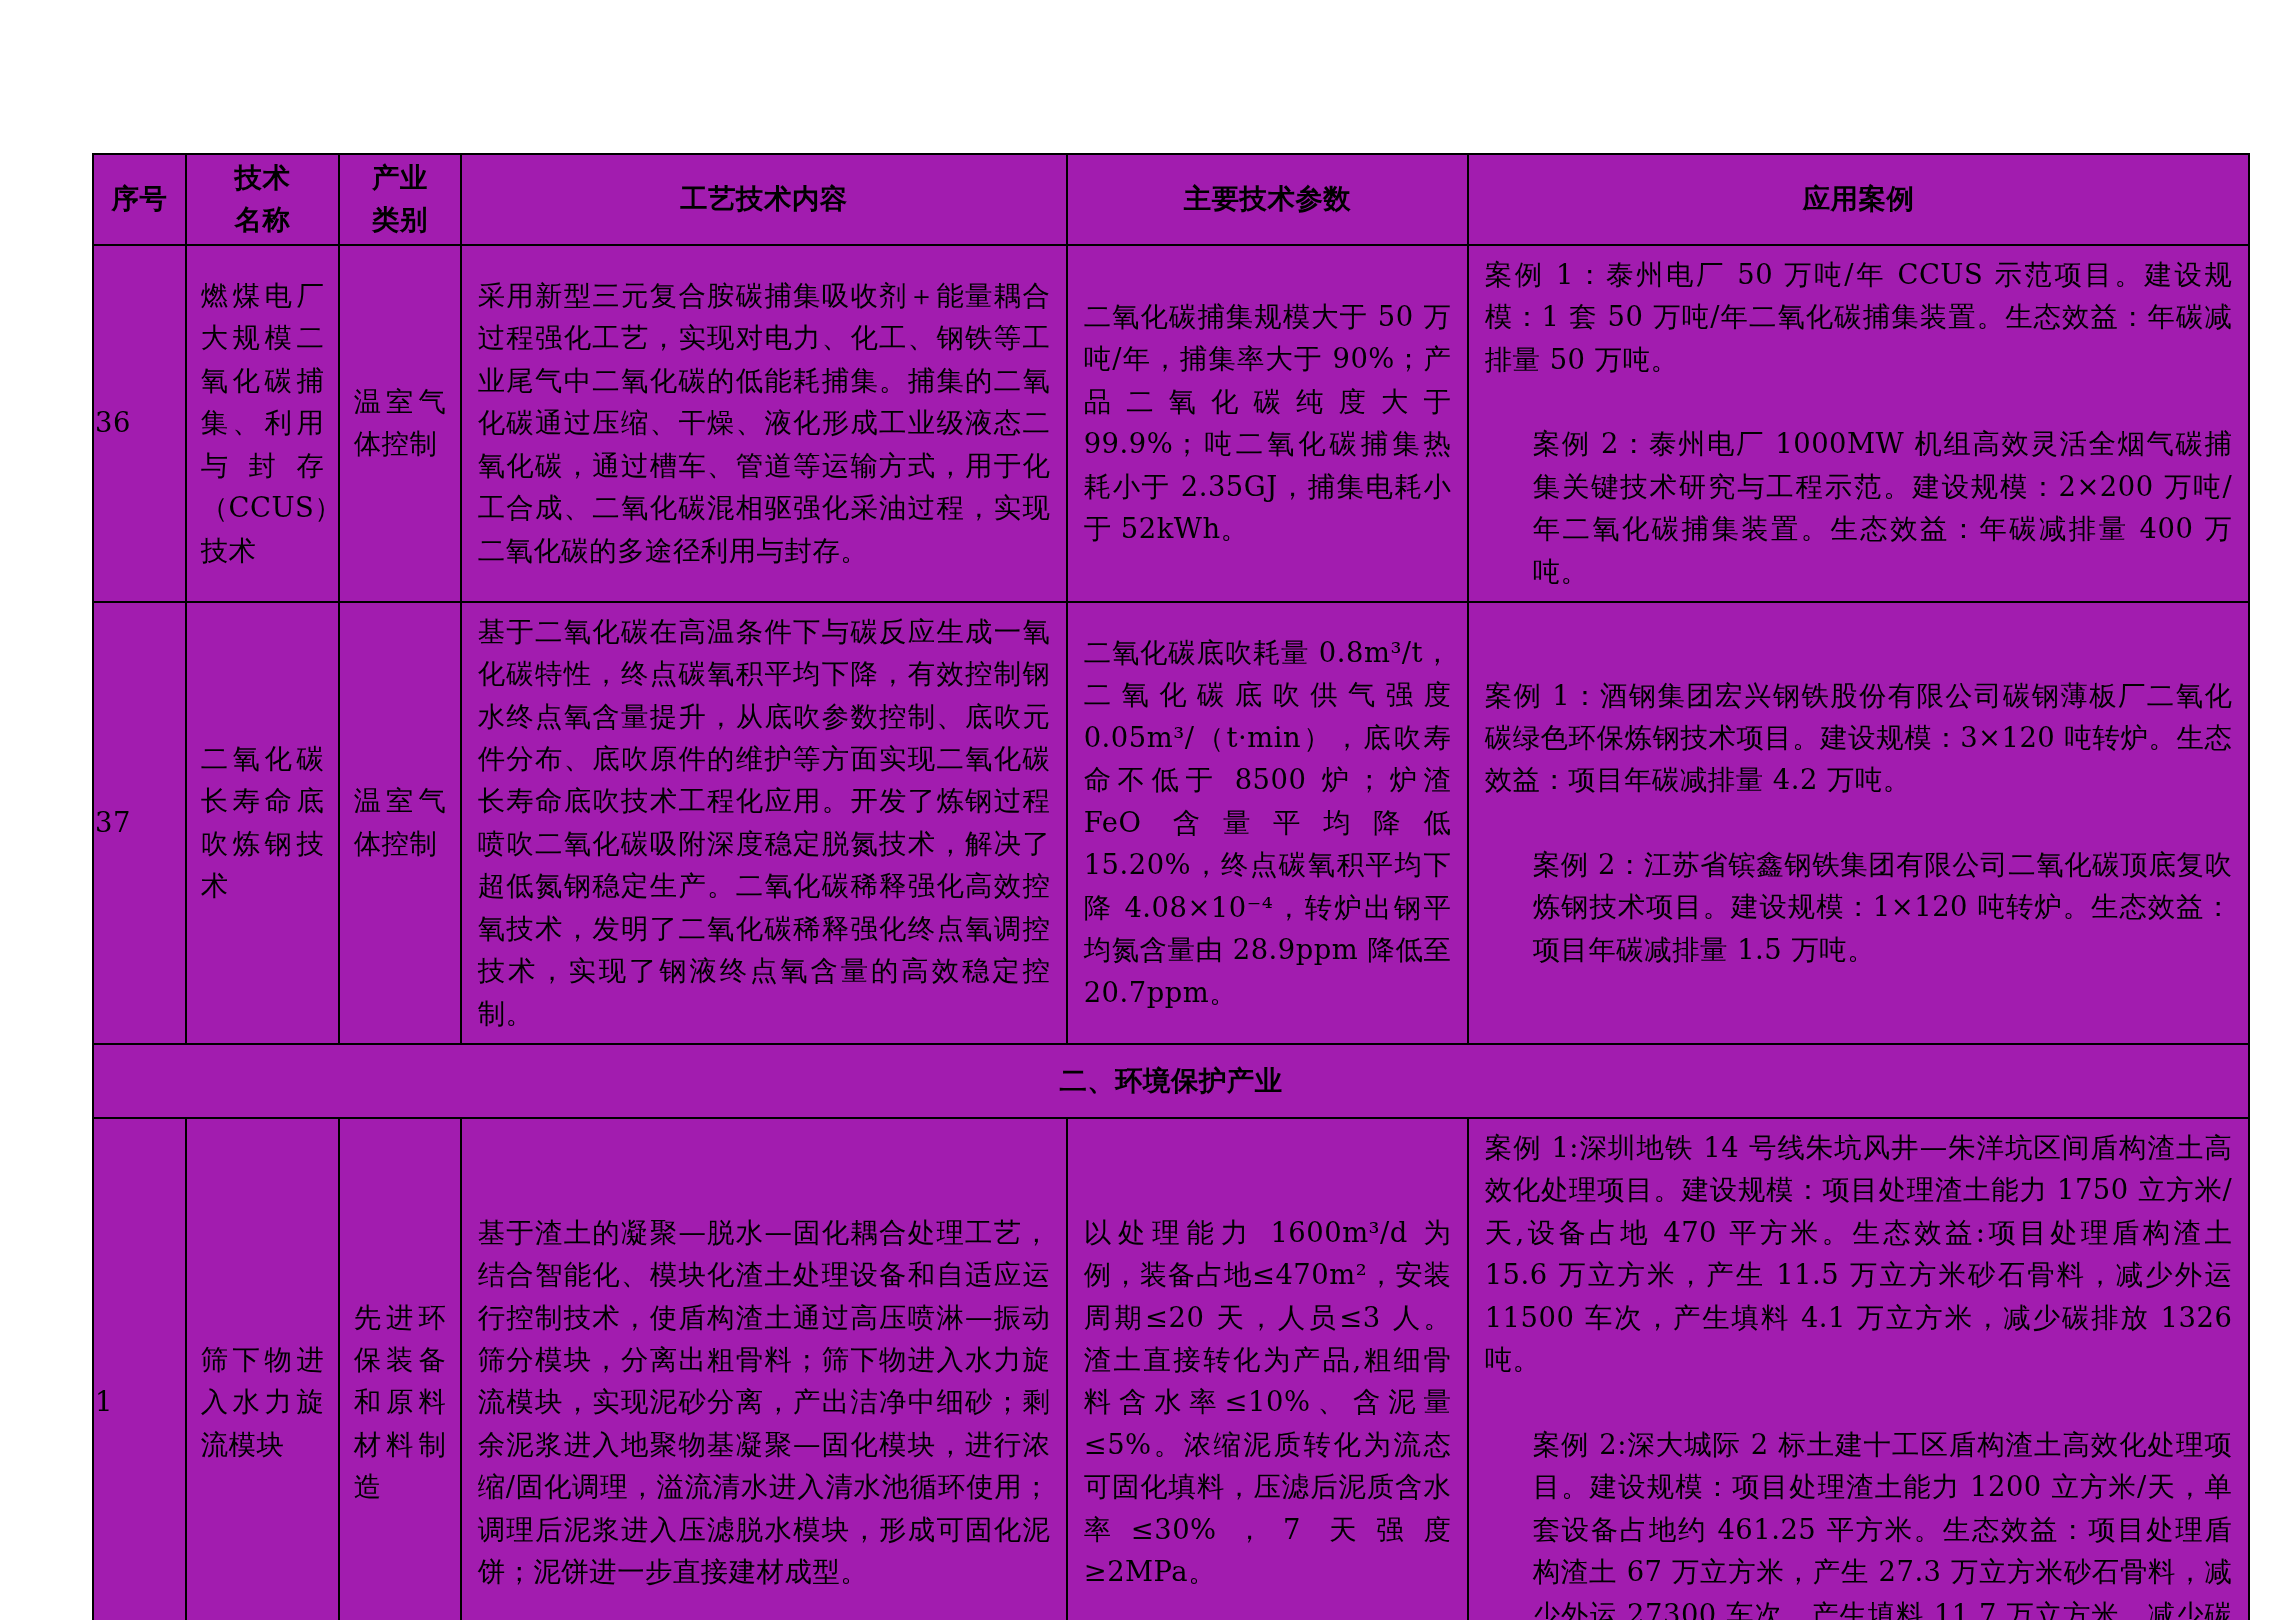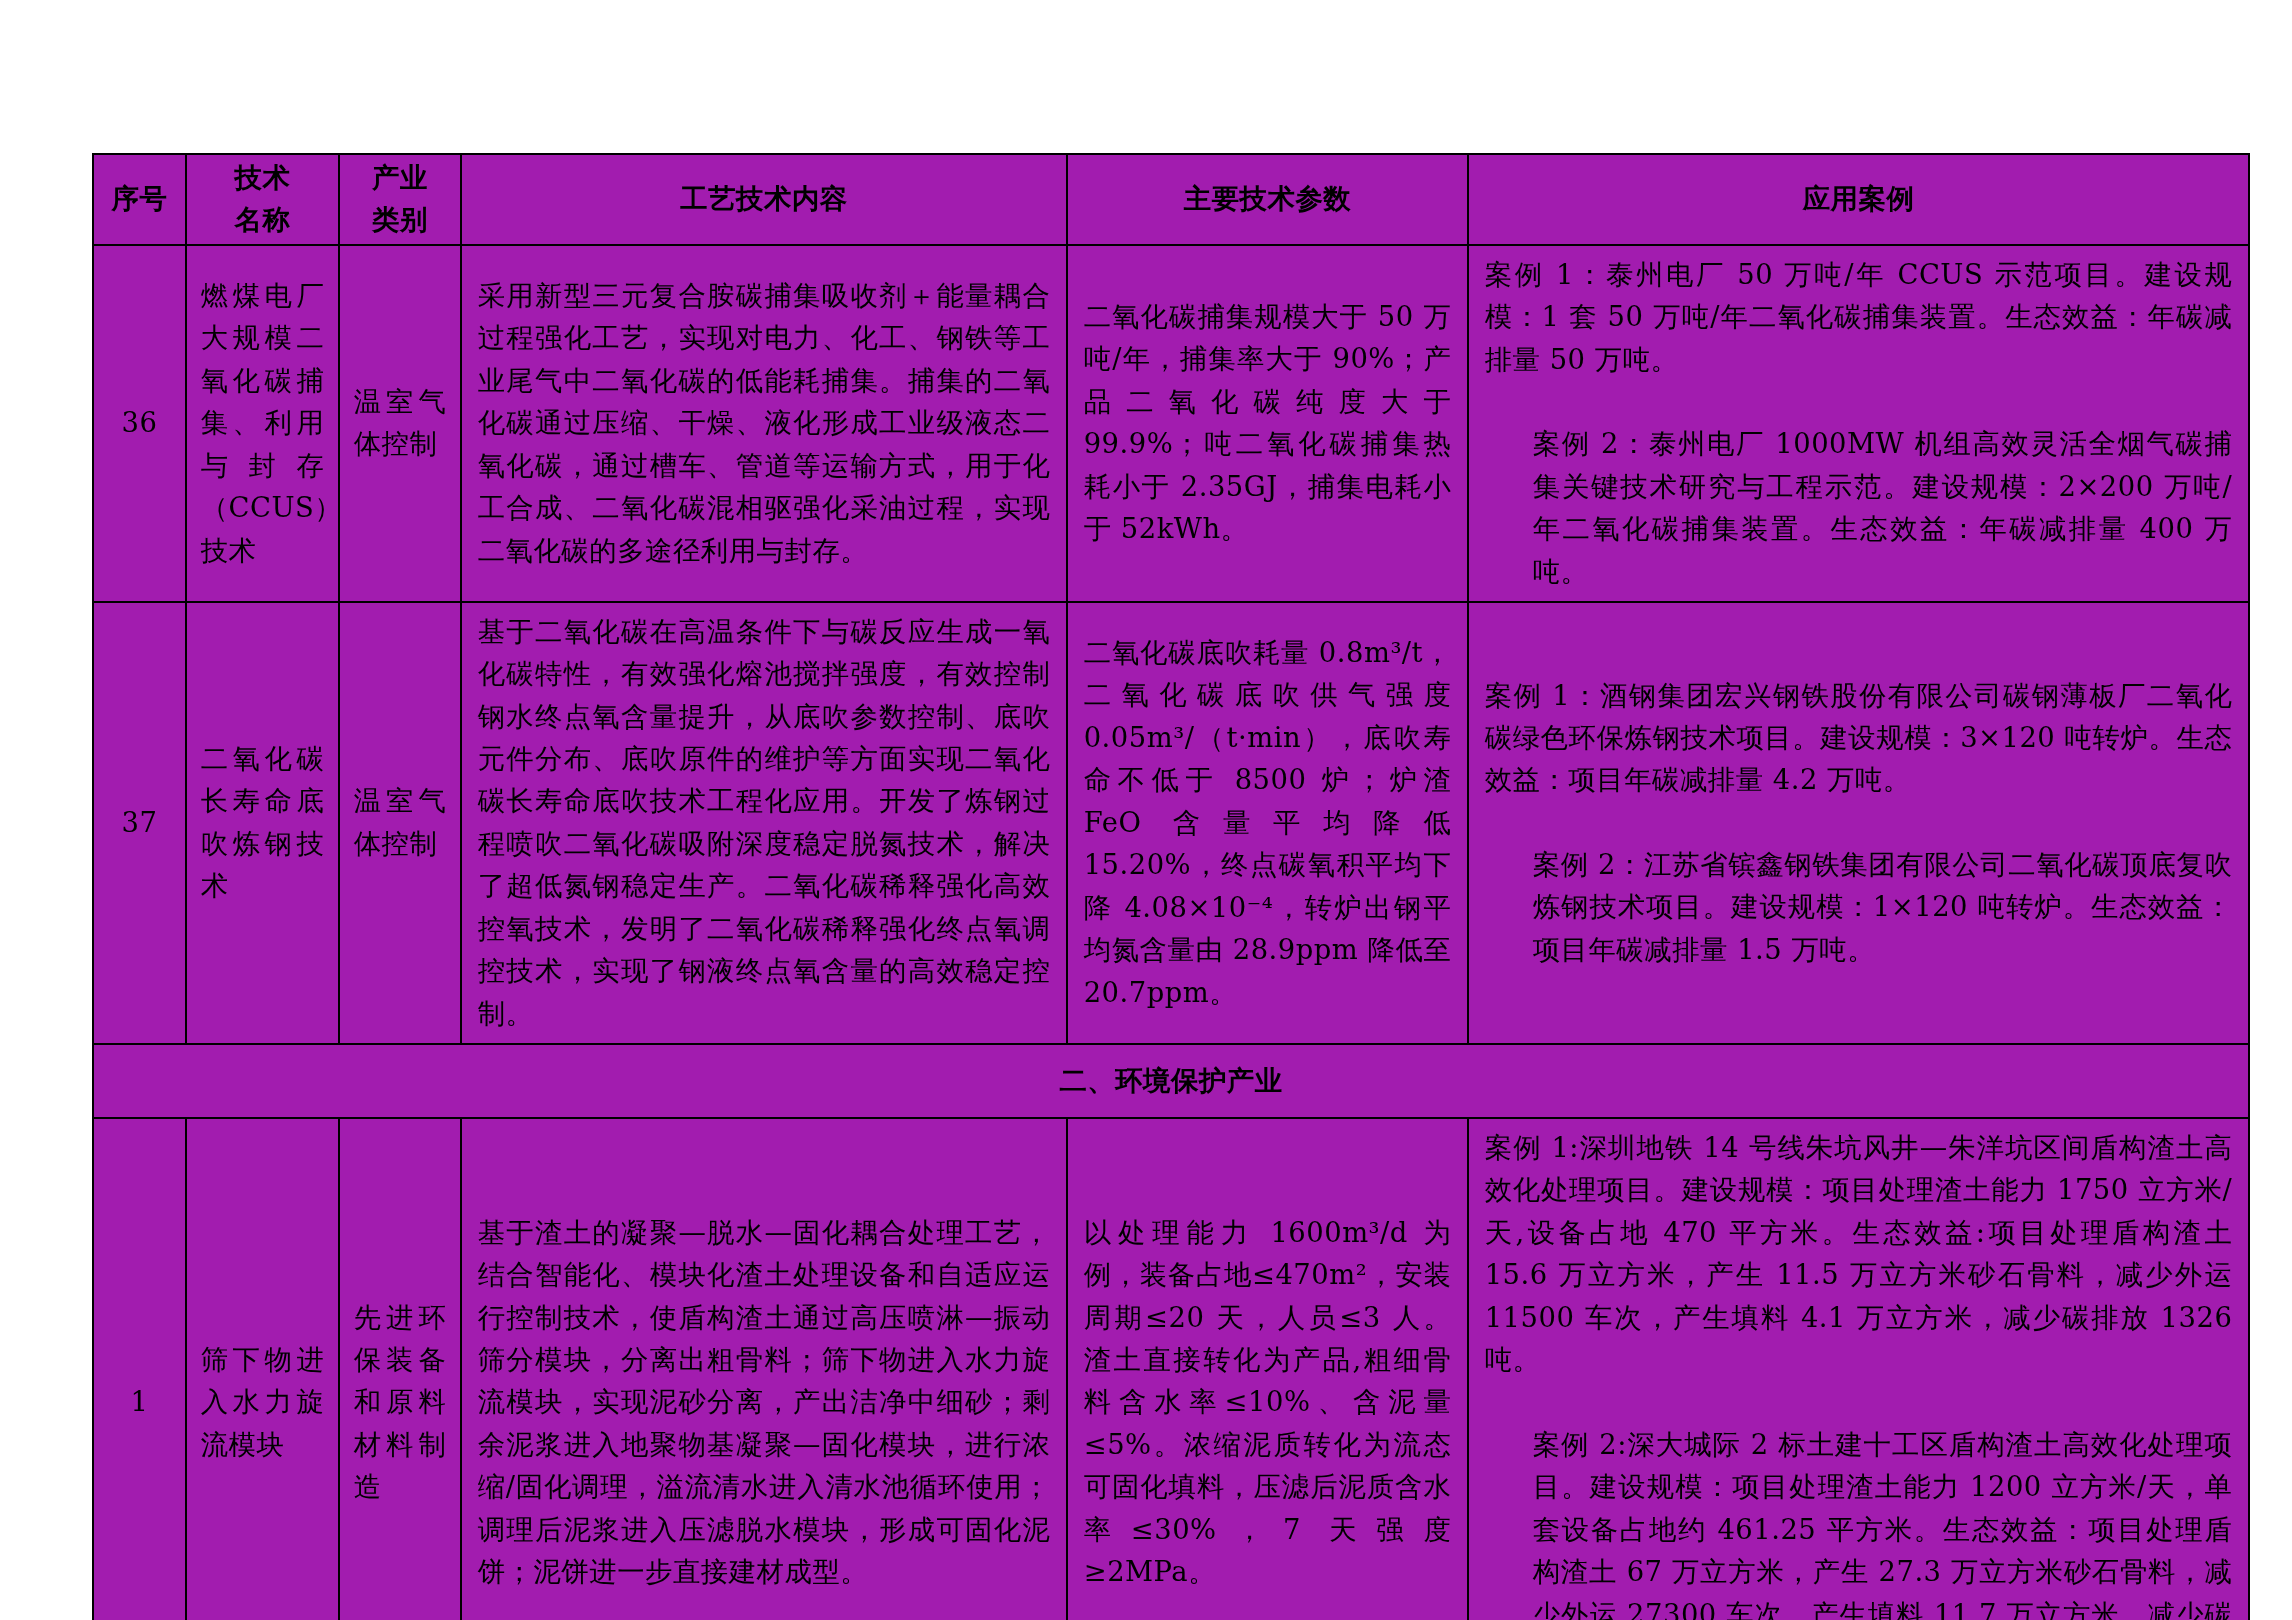--- a/index.html
+++ b/index.html
@@ -42,21 +42,21 @@
     font-family:"Liberation Sans","DejaVu Sans",sans-serif;
     font-weight:bold;
     font-size:28px;
     line-height:1.3;
     text-align:center;
     white-space:pre-line;
     letter-spacing:2.9px;
     padding:2px 0;
   }
   td.num{
-    text-align:center;
+    text-align:left;
     font-size:28px;
   }
   td.name, td.cat{
     text-align:justify;
     text-justify:inter-character;
     padding:5.9px 13.7px;
     margin-top:40px;
   }
   td.text{
     text-align:justify;
@@ -112,21 +112,21 @@
         <td class="text">二氧化碳捕集规模大于 50 万吨/年，捕集率大于 90%；产品二氧化碳纯度大于 99.9%；吨二氧化碳捕集热耗小于 2.35GJ，捕集电耗小于 52kWh。</td>
         <td class="text cases">
           <p>案例 1：泰州电厂 50 万吨/年 CCUS 示范项目。建设规模：1 套 50 万吨/年二氧化碳捕集装置。生态效益：年碳减排量 50 万吨。</p>
           <p>案例 2：泰州电厂 1000MW 机组高效灵活全烟气碳捕集关键技术研究与工程示范。建设规模：2×200 万吨/年二氧化碳捕集装置。生态效益：年碳减排量 400 万吨。</p>
         </td>
       </tr>
       <tr class="r-37">
         <td class="num">37</td>
         <td class="name">二氧化碳长寿命底吹炼钢技术</td>
         <td class="cat">温室气体控制</td>
-        <td class="text">基于二氧化碳在高温条件下与碳反应生成一氧化碳特性，有效强化熔池搅拌强度，有效控制钢水终点氧含量提升，从底吹参数控制、底吹元件分布、底吹原件的维护等方面实现二氧化碳长寿命底吹技术工程化应用。开发了炼钢过程喷吹二氧化碳吸附深度稳定脱氮技术，解决了超低氮钢稳定生产。二氧化碳稀释强化高效控氧技术，发明了二氧化碳稀释强化终点氧调控技术，实现了钢液终点氧含量的高效稳定控制。</td>
+        <td class="text">基于二氧化碳在高温条件下与碳反应生成一氧化碳特性，终点碳氧积平均下降，有效控制钢水终点氧含量提升，从底吹参数控制、底吹元件分布、底吹原件的维护等方面实现二氧化碳长寿命底吹技术工程化应用。开发了炼钢过程喷吹二氧化碳吸附深度稳定脱氮技术，解决了超低氮钢稳定生产。二氧化碳稀释强化高效控氧技术，发明了二氧化碳稀释强化终点氧调控技术，实现了钢液终点氧含量的高效稳定控制。</td>
         <td class="text">二氧化碳底吹耗量 0.8m³/t，二氧化碳底吹供气强度 0.05m³/（t·min），底吹寿命不低于 8500 炉；炉渣 FeO 含量平均降低 15.20%，终点碳氧积平均下降 4.08×10⁻⁴，转炉出钢平均氮含量由 28.9ppm 降低至 20.7ppm。</td>
         <td class="text cases">
           <p>案例 1：酒钢集团宏兴钢铁股份有限公司碳钢薄板厂二氧化碳绿色环保炼钢技术项目。建设规模：3×120 吨转炉。生态效益：项目年碳减排量 4.2 万吨。</p>
           <p>案例 2：江苏省镔鑫钢铁集团有限公司二氧化碳顶底复吹炼钢技术项目。建设规模：1×120 吨转炉。生态效益：项目年碳减排量 1.5 万吨。</p>
         </td>
       </tr>
       <tr class="r-sec">
         <td class="section" colspan="6">二、环境保护产业</td>
       </tr>
       <tr class="r-1">

